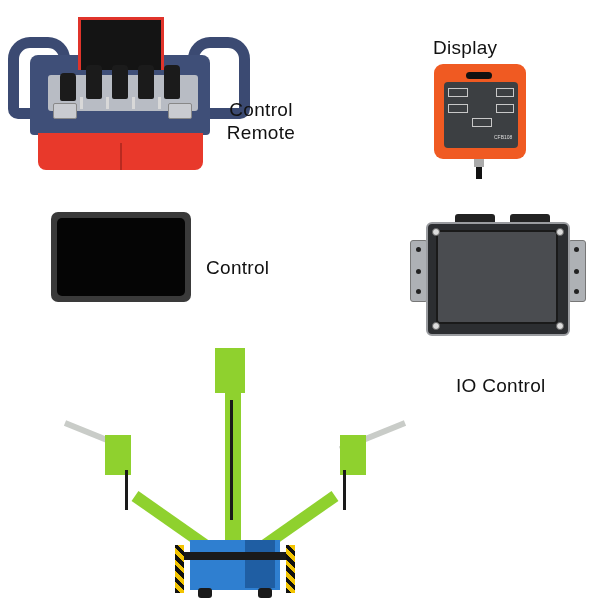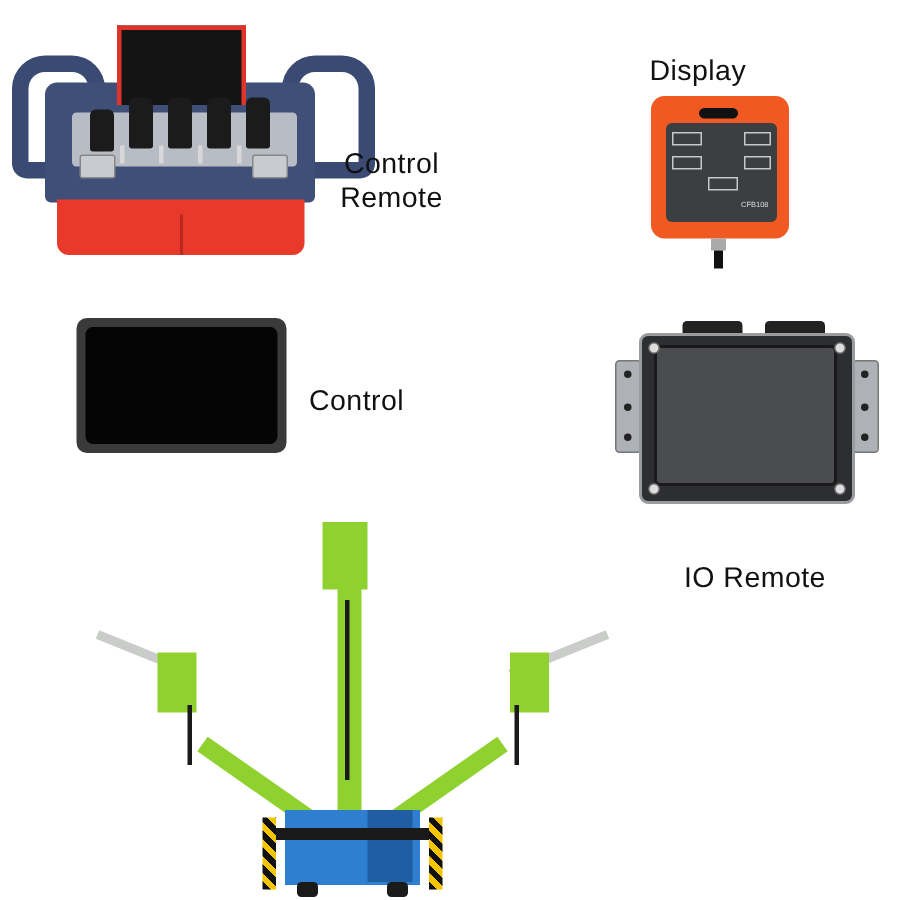--- a/index.html
+++ b/index.html
@@ -100,21 +100,21 @@
   </div>
   <div class="abs" style="left:45px;top:2px;width:40px;height:12px;background:#222;border-radius:3px;"></div>
   <div class="abs" style="left:100px;top:2px;width:40px;height:12px;background:#222;border-radius:3px;"></div>
   <div class="io-body" style="left:16px;top:10px;width:140px;height:110px;"></div>
   <div class="io-inner" style="left:26px;top:18px;width:118px;height:90px;"></div>
   <div class="screw" style="left:22px;top:16px;"></div>
   <div class="screw" style="left:146px;top:16px;"></div>
   <div class="screw" style="left:22px;top:110px;"></div>
   <div class="screw" style="left:146px;top:110px;"></div>
 </div>
-<div class="label" style="left:456px;top:374px;">IO Remote</div>
+<div class="label" style="left:456px;top:374px;">IO Control</div>
 
 <div class="abs" style="left:60px;top:340px;width:350px;height:260px;">
 
   <div class="g" style="left:165px;top:40px;width:16px;height:160px;"></div>
   <div class="g" style="left:155px;top:8px;width:30px;height:45px;"></div>
   <div class="hose" style="left:170px;top:60px;width:3px;height:120px;"></div>
 
   <div class="g" style="left:75px;top:150px;width:120px;height:12px;transform:rotate(35deg);transform-origin:left center;"></div>
   <div class="steel" style="left:5px;top:80px;width:70px;height:6px;transform:rotate(22deg);transform-origin:left center;"></div>
   <div class="g" style="left:45px;top:95px;width:26px;height:40px;"></div>

